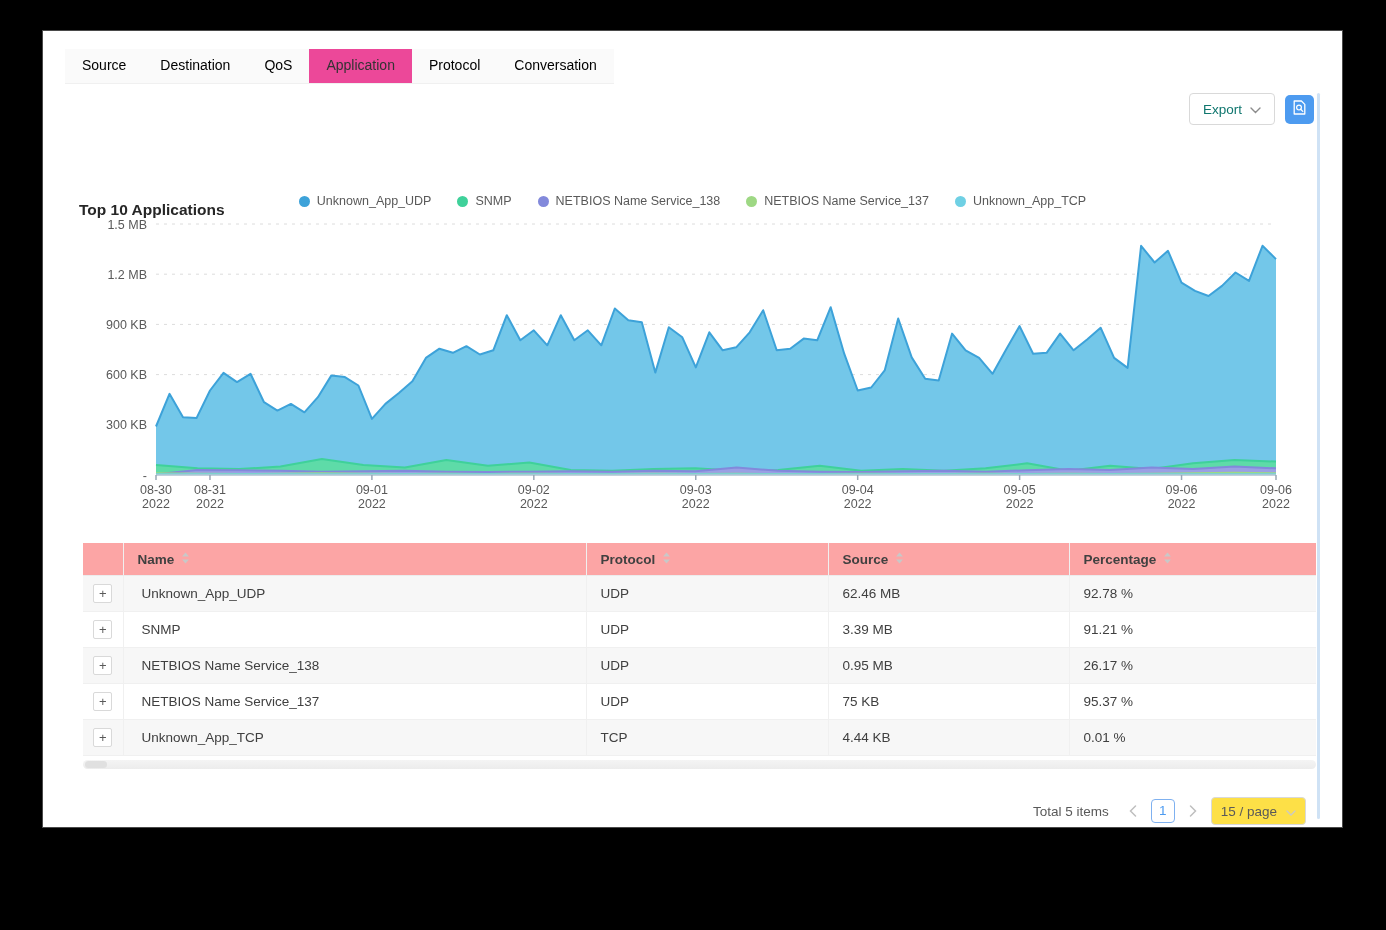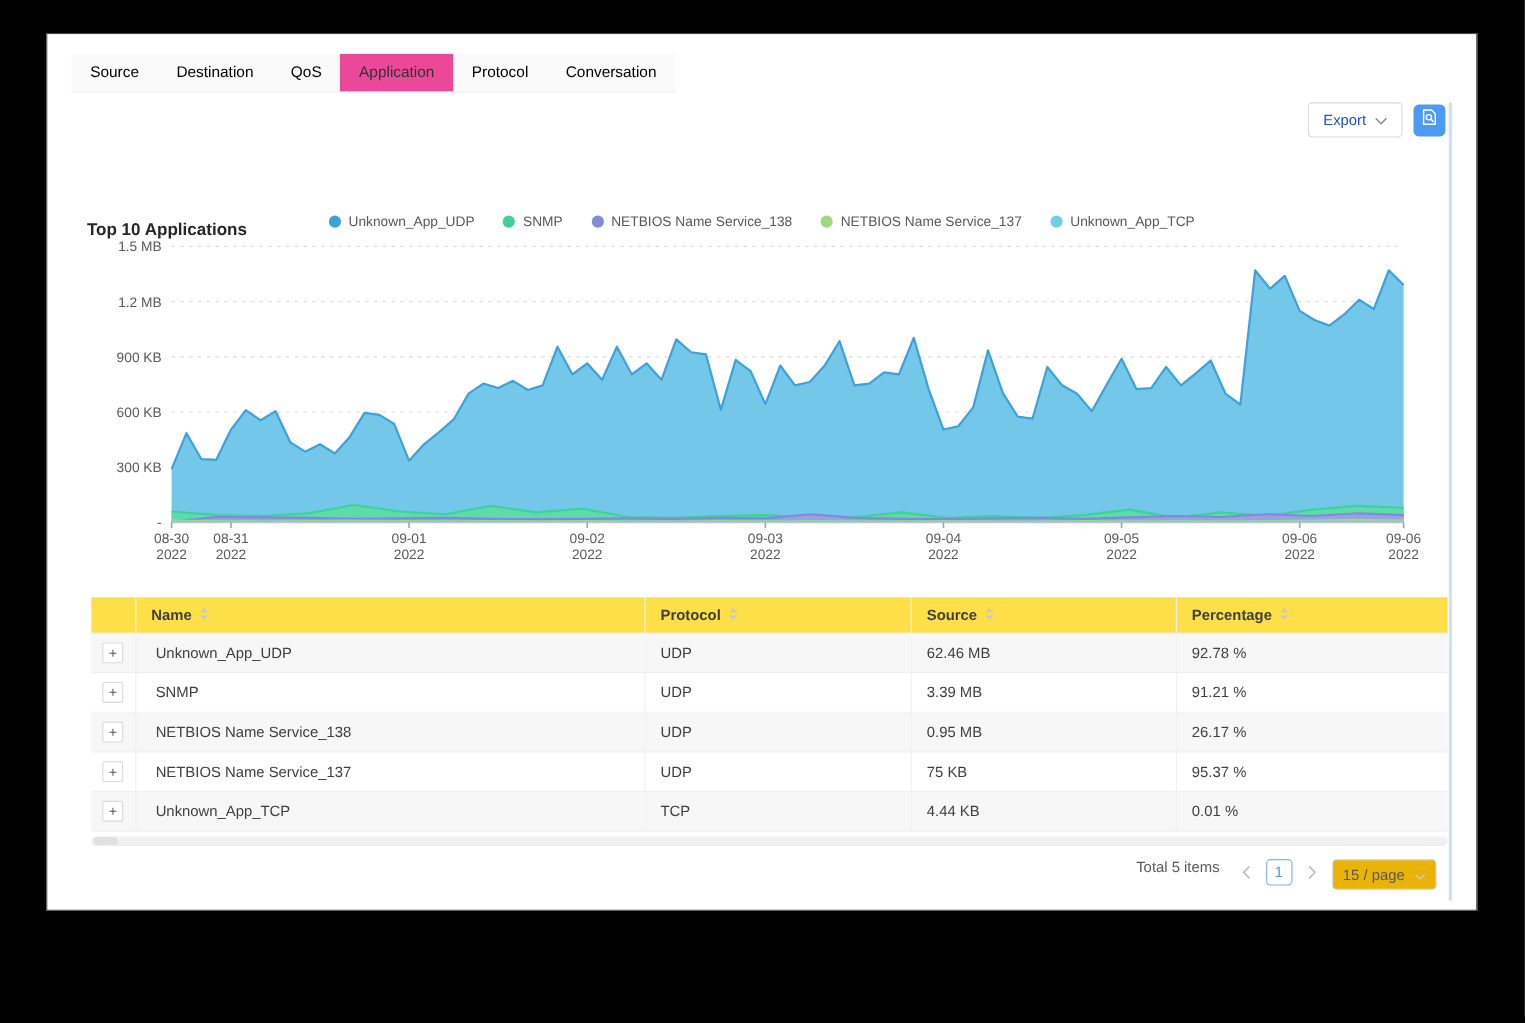--- a/index.html
+++ b/index.html
@@ -7,60 +7,60 @@
   .panel{position:absolute;left:42px;top:30px;width:1301px;height:798px;background:#fff;
     border:1px solid #4a4a4a;box-sizing:border-box;overflow:hidden;}
   
   .tabbar{position:absolute;left:22px;top:18px;display:inline-flex;background:#fafafa;
     border-bottom:1px solid #f0f0f0;height:34px;}
   .tab{padding:0 17px;line-height:33px;font-size:14px;color:#000000;cursor:pointer;white-space:nowrap;}
   .tab.active{background:#ec4899;color:#333;}
   
   .toolbar{position:absolute;right:28px;top:62px;display:flex;align-items:center;gap:10px;}
   .export-btn{height:32px;padding:0 13px;border:1px solid #d9d9d9;border-radius:4px;background:#fff;
-    display:flex;align-items:center;gap:8px;font-size:13.5px;color:#1d4ed8;cursor:pointer;}
+    display:flex;align-items:center;gap:8px;font-size:13.5px;color:#0f766e;cursor:pointer;}
   .icon-btn{width:29px;height:29px;border-radius:5px;background:#4d9bf0;display:flex;
     align-items:center;justify-content:center;cursor:pointer;}
   
   .page-title{position:absolute;left:36px;top:138px;font-size:15.5px;font-weight:bold;color:#262626;margin-top:32px;}
   .legend{position:absolute;left:0;top:163px;width:100%;display:flex;justify-content:center;gap:26px;}
   .legend-item{display:flex;align-items:center;gap:7px;font-size:12.5px;color:#595959;cursor:pointer;}
   .legend-dot{width:11px;height:11px;border-radius:50%;}
   
   .chart-wrap{position:absolute;left:36px;top:160px;width:1240px;height:322px;}
   .chart-wrap svg{display:block;}
   
   .tbl-wrap{position:absolute;left:40px;top:512px;width:1233px;}
   table{border-collapse:collapse;table-layout:fixed;width:100%;font-size:13.5px;color:#404040;}
   th{height:32px;text-align:left;font-weight:bold;color:#404040;border-bottom:1px solid #ececec;
-    border-right:1px solid #f0f0f0;padding:0 0 0 14px;background:#fde047;}
+    border-right:1px solid #f0f0f0;padding:0 0 0 14px;background:#fca5a5;}
   th:last-child,td:last-child{border-right:none;}
   td{height:35px;border-bottom:1px solid #f0f0f0;border-right:1px solid #f0f0f0;padding:0 0 0 14px;}
   tbody tr:nth-child(odd){background:#f7f7f7;}
   th .hd{display:inline-flex;align-items:center;gap:7px;cursor:pointer;}
   .name-cell{padding-left:18px;}
   .expand-td{text-align:center;padding:0;}
   .expand-btn{display:inline-block;width:19px;height:19px;line-height:17px;border:1px solid #d9d9d9;
     border-radius:2px;background:#fff;color:#595959;font-size:13px;text-align:center;cursor:pointer;
     box-sizing:border-box;}
   
   .hscroll{position:absolute;left:40px;top:729px;width:1233px;height:9px;border-radius:5px;
     background:linear-gradient(#f4f4f4,#ececec);cursor:pointer;}
   .hscroll .thumb{position:absolute;left:2px;top:1px;width:22px;height:7px;border-radius:4px;background:#e0e0e0;}
   
   .vscroll{position:absolute;left:1274px;top:62px;width:3px;height:726px;border-radius:2px;
     background:#cfe2f5;cursor:pointer;}
   
-  .pager{position:absolute;right:36px;top:750px;display:flex;align-items:flex-start;gap:9px;
+  .pager{position:absolute;right:36px;top:766px;display:flex;align-items:center;gap:9px;
     font-size:13.5px;color:#595959;}
   .pg-total{margin-right:6px;}
   .pg-arrow{width:18px;height:24px;display:flex;align-items:center;justify-content:center;cursor:pointer;}
   .page-box{min-width:24px;height:24px;line-height:22px;text-align:center;border:1px solid #7fb1f0;
     border-radius:4px;color:#4d9bf0;background:#fff;box-sizing:border-box;padding:0 4px;cursor:pointer;}
-  .size-box{height:26px;border:1px solid #d9d9d9;border-radius:4px;background:#eab308;display:flex;
+  .size-box{height:26px;border:1px solid #d9d9d9;border-radius:4px;background:#fde047;display:flex;
     align-items:center;gap:9px;padding:0 9px;color:#595959;cursor:pointer;}
 </style>
 </head>
 <body>
 
 <div class="panel">
 
   <div class="tabbar" id="tabbar">
       <div class="tab">Source</div>
       <div class="tab">Destination</div>

